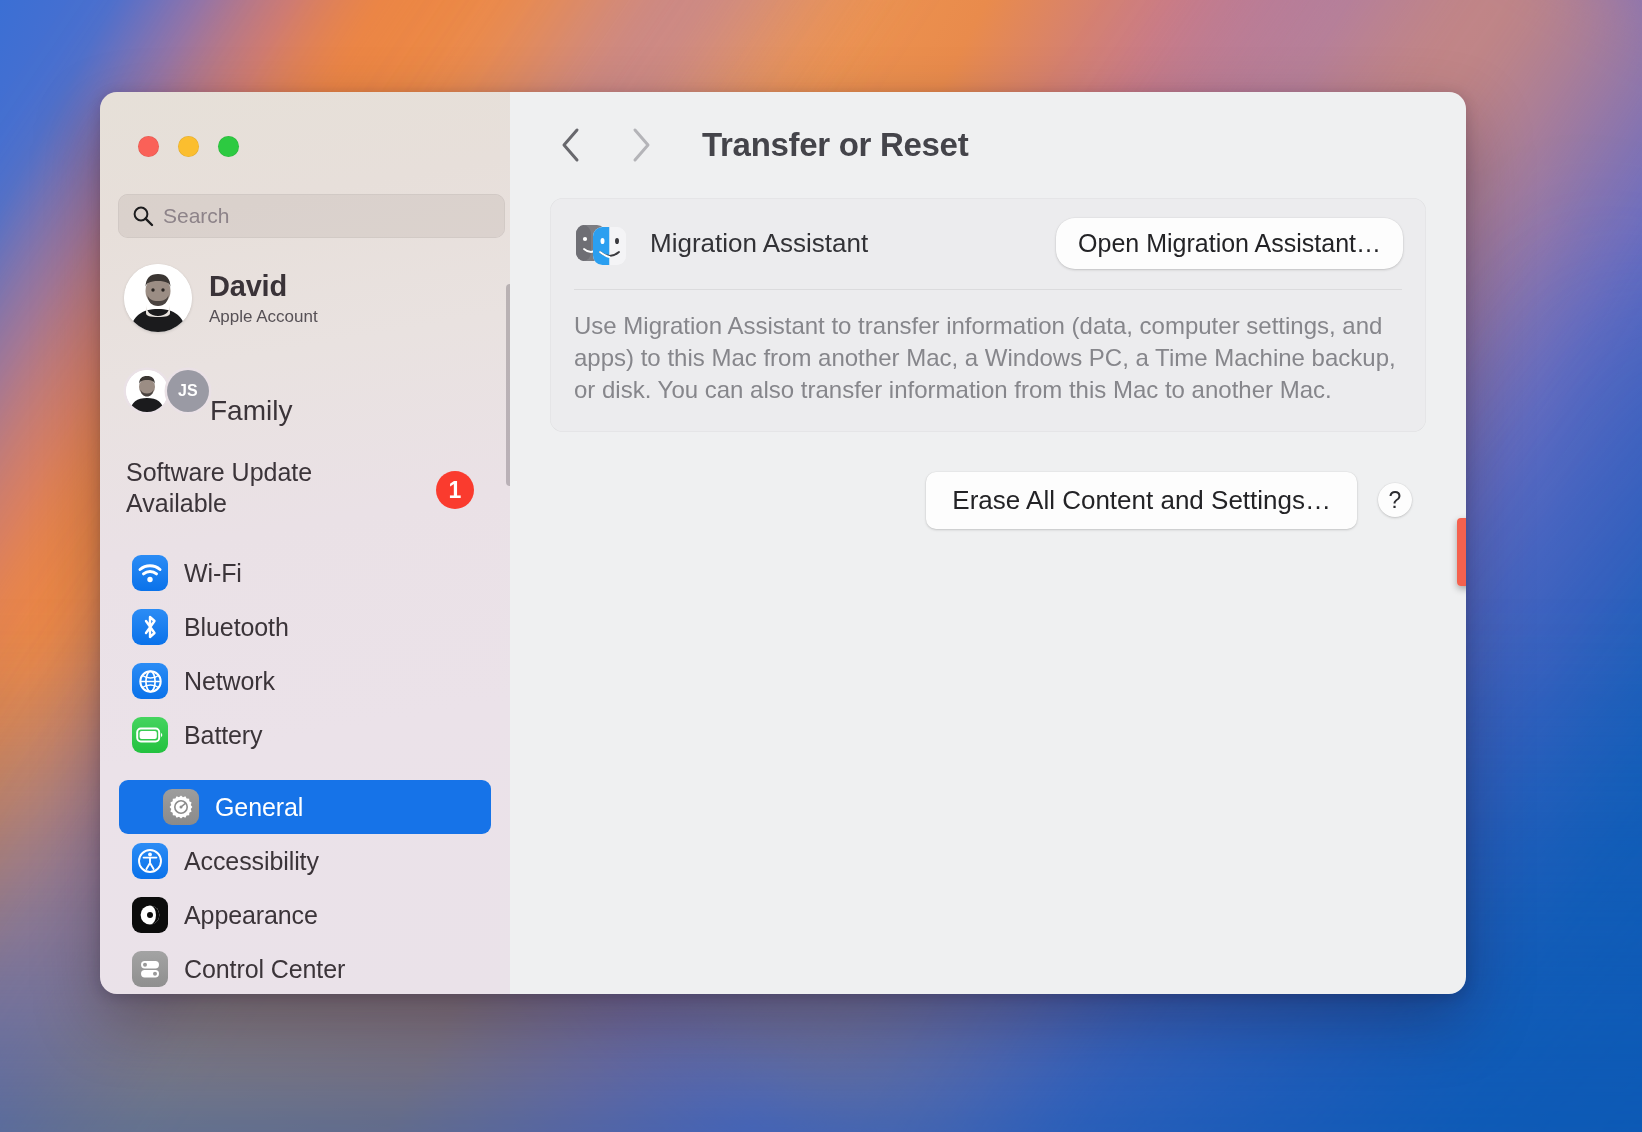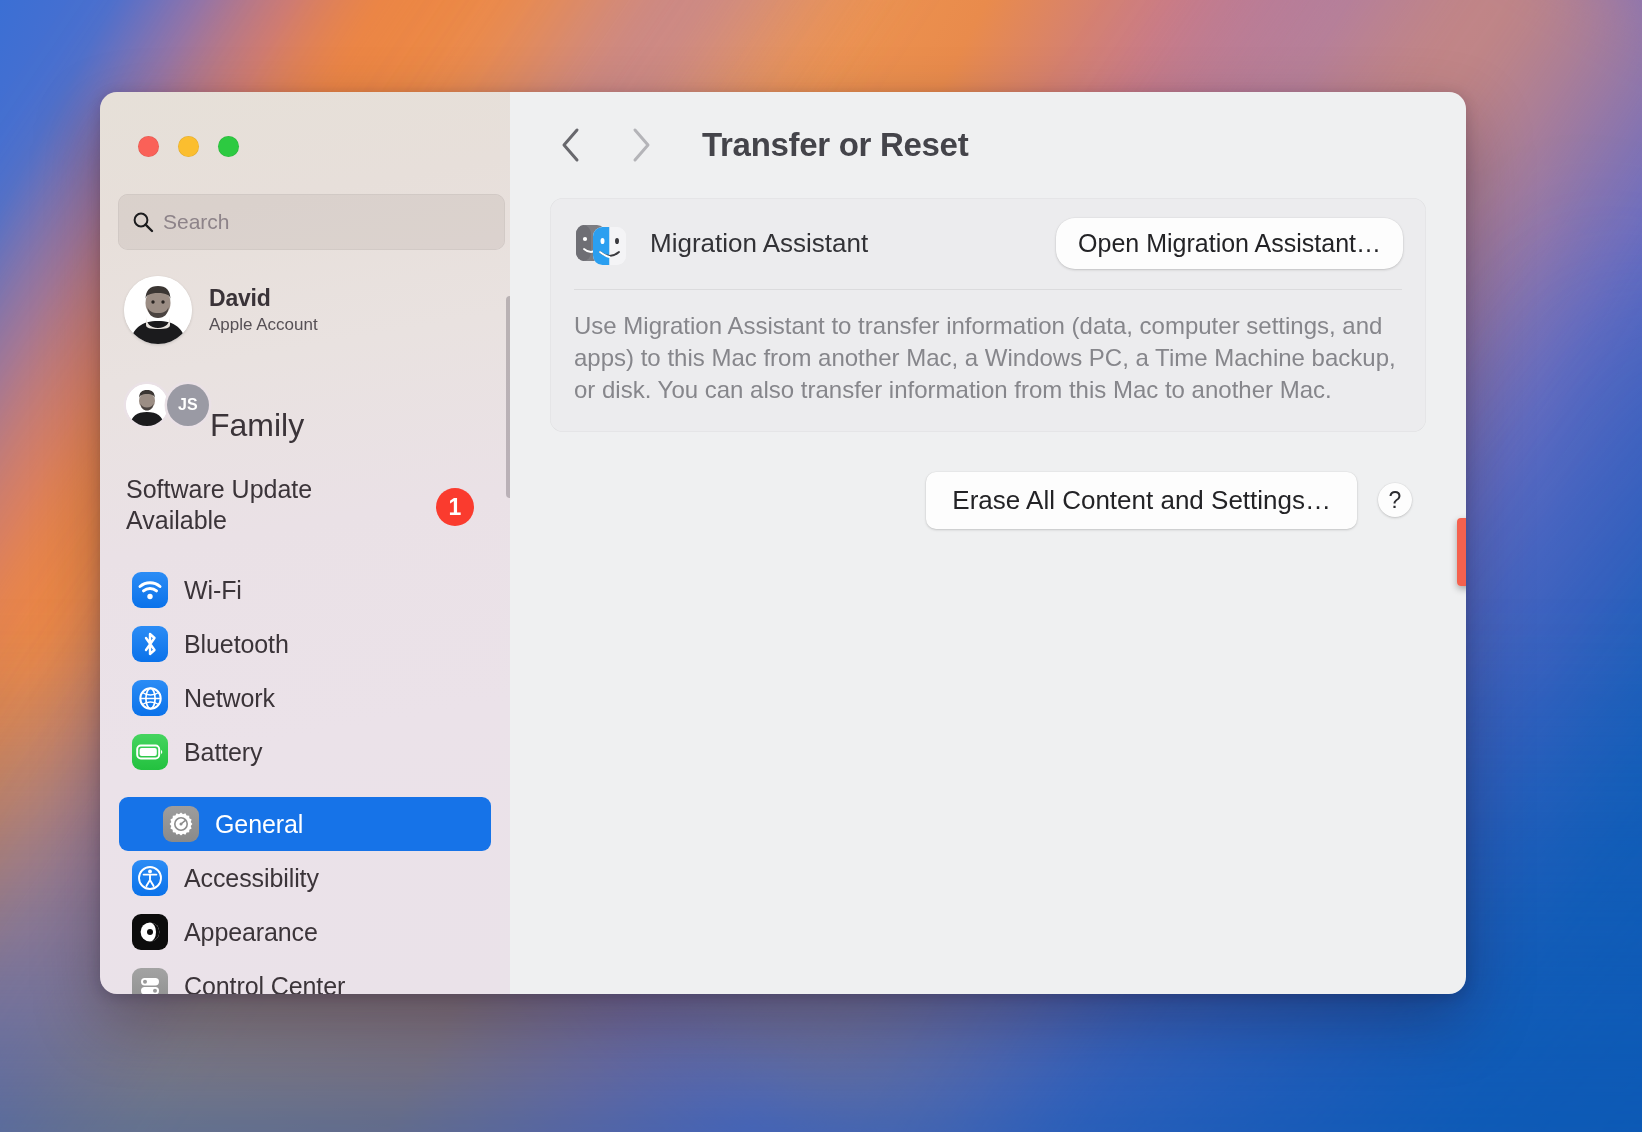--- a/index.html
+++ b/index.html
@@ -110,21 +110,21 @@
     width: 21px; height: 21px;
     border-radius: 50%;
     box-shadow: inset 0 0 0 .5px rgba(0,0,0,.10);
   }
   .tl-close   { background: #fa6158; }
   .tl-min     { background: #fbbe2f; }
   .tl-max     { background: #2dca41; }
 
   .search-wrap {
     margin: 37px 5px 0 18px;
-    height: 56px;
+    height: 44px;
     border-radius: 10px;
     background: rgba(171,161,155,.22);
     display: flex;
     align-items: center;
     padding: 16px 14px;
     box-shadow: inset 0 0 0 .5px rgba(120,110,110,.16);
   }
   .search-icon { width: 22px; height: 22px; flex: 0 0 22px; margin-right: 9px; }
   .search-input {
     border: 0; background: transparent; outline: none;
@@ -144,21 +144,21 @@
     width: 68px; height: 68px; border-radius: 50%;
     flex: 0 0 68px;
     overflow: hidden;
     background: #fdfdfd;
     box-shadow: 0 1px 3px rgba(0,0,0,.14);
     position: relative;
   }
   .avatar svg { display:block; width: 100%; height: 100%; }
   .account-text { margin-left: 17px; line-height: 1.18; }
   .account-name {
-    font-size: 23px; font-weight: bold; color: #3a3338; letter-spacing: -.2px;
+    font-size: 29px; font-weight: bold; color: #3a3338; letter-spacing: -.2px;
   }
   .account-sub { font-size: 17px; color: #565055; margin-top: 3px; }
 
   .family-row {
     display: flex; align-items: center;
     padding: 8px 20px 8px 26px;
     margin-top: 6px;
   }
   .family-avatars { position: relative; width: 70px; height: 42px; flex: 0 0 70px; }
   .fa-1, .fa-2 {
@@ -166,21 +166,21 @@
     width: 42px; height: 42px; border-radius: 50%;
     overflow: hidden;
     box-shadow: 0 0 0 2.5px #eae1e6;
   }
   .fa-1 { left: 0; background: #fff; z-index: 1; }
   .fa-2 {
     left: 41px; background: #9a9aa4; z-index: 2;
     display: flex; align-items: center; justify-content: center;
     color: #fff; font-size: 16px; font-weight: bold; letter-spacing: .3px;
   }
-  .family-label { margin-left: 14px; font-size: 32px; color: #3b3439; margin-top: 41px; }
+  .family-label { margin-left: 14px; font-size: 28px; color: #3b3439; margin-top: 41px; }
 
   .update-row {
     display: flex; align-items: flex-start; justify-content: space-between;
     padding: 22px 36px 10px 26px;
   }
   .update-text {
     font-size: 25px; color: #3b3439; line-height: 1.22; max-width: 255px;
   }
   .badge {
     flex: 0 0 auto;

